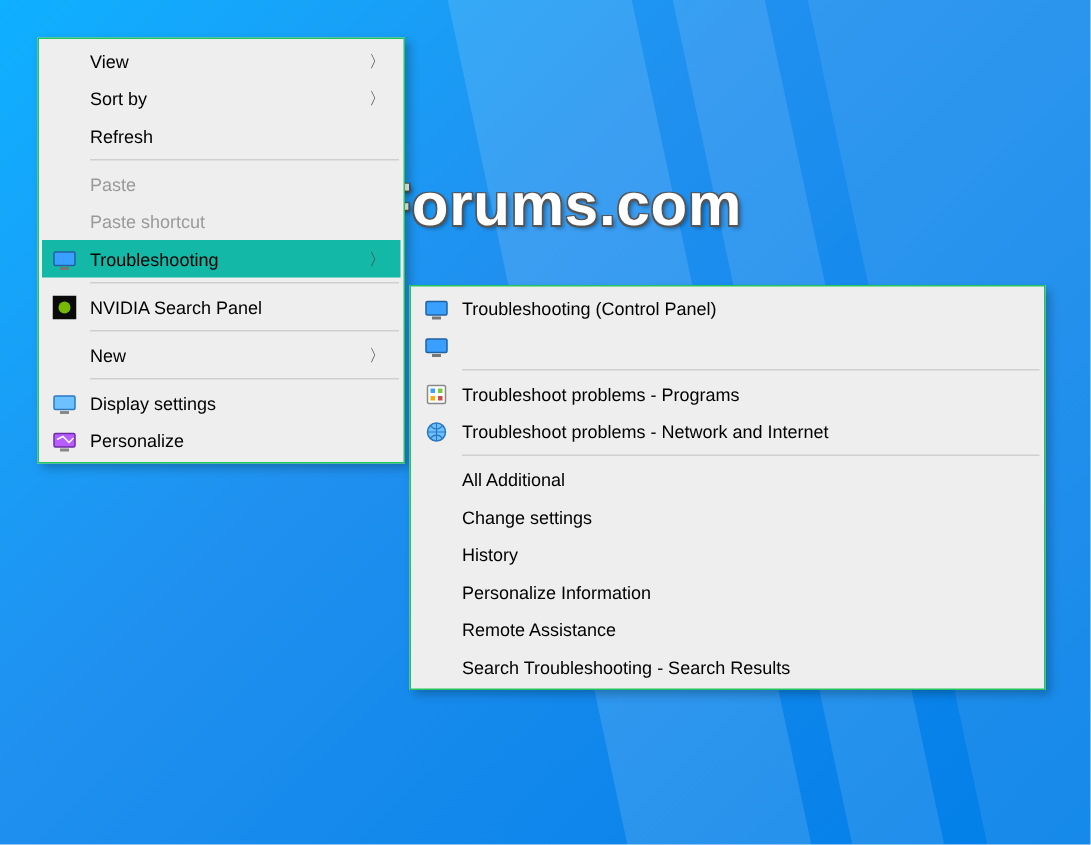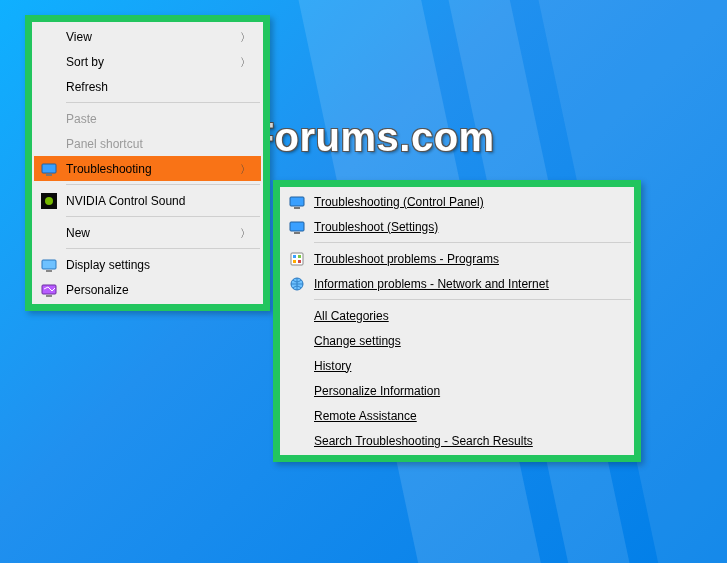--- a/index.html
+++ b/index.html
@@ -31,54 +31,55 @@
     font-weight: 700;
     color: #fff;
     text-shadow: -1px -1px 0 #555, 1px -1px 0 #555, -1px 1px 0 #555, 1px 1px 0 #555, 2px 2px 3px rgba(0,0,0,0.4);
     letter-spacing: 0.5px;
     pointer-events: none;
   }
 
   .context-menu {
     position: absolute;
     background: #eeeeee;
-    border: 7px solid #22c55e;
+    border: 1px solid #22c55e;
     box-shadow: 3px 3px 6px rgba(0,0,0,0.25);
     padding: 2px;
+    margin-top: 10px;
   }
   .cm-item {
     display: flex;
     align-items: center;
     height: 25px;
     position: relative;
     padding: 0 30px 0 32px;
     color: #000;
     white-space: nowrap;
     cursor: default;
   }
   .cm-item.disabled { color: #9a9a9a; }
-  .cm-item.hovered { background: #f97316; }
+  .cm-item.hovered { background: #14b8a6; }
   .cm-sep {
     border-top: 1px solid #cfcfcf;
     margin: 3px 1px 3px 32px;
   }
   .icon-slot {
     position: absolute;
     left: 6px; top: 50%; transform: translateY(-50%);
     width: 18px; height: 18px;
     display: flex; align-items: center; justify-content: center;
   }
   .chevron {
     position: absolute;
     right: 10px; top: 50%; transform: translateY(-50%);
     font-size: 11px; color: #444;
   }
 
   #main-menu { left: 25px; top: 15px; width: 245px; }
-  #sub-menu  { left: 273px; top: 180px; width: 368px; text-decoration: underline; }
+  #sub-menu  { left: 273px; top: 180px; width: 424px; }
 
   
   svg { display:block; }
 </style>
 </head>
 <body>
 
 <div class="beam b1"></div>
 <div class="beam b2"></div>
 <div class="beam b3"></div>
@@ -98,21 +99,21 @@
   <div class="cm-item">
     <span>Refresh</span>
   </div>
 
   <div class="cm-sep"></div>
 
   <div class="cm-item disabled">
     <span>Paste</span>
   </div>
   <div class="cm-item disabled">
-    <span>Panel shortcut</span>
+    <span>Paste shortcut</span>
   </div>
 
   <div class="cm-item hovered">
     <span class="icon-slot">
       <svg width="16" height="16">
           <rect x="1" y="3" width="14" height="9" rx="1" fill="#3aa0ff" stroke="#2060a0"></rect>
           <rect x="5" y="13" width="6" height="2" fill="#777"></rect>
         </svg>
     </span>
     <span>Troubleshooting</span>
@@ -121,21 +122,21 @@
 
   <div class="cm-sep"></div>
 
   <div class="cm-item">
     <span class="icon-slot">
       <svg width="16" height="16">
           <rect width="16" height="16" fill="#0a0a0a"></rect>
           <circle cx="8" cy="8" r="4" fill="#76b900"></circle>
         </svg>
     </span>
-    <span>NVIDIA Control Sound</span>
+    <span>NVIDIA Search Panel</span>
   </div>
 
   <div class="cm-sep"></div>
 
   <div class="cm-item">
     <span>New</span>
     <span class="chevron">〉</span>
   </div>
 
   <div class="cm-sep"></div>
@@ -173,21 +174,20 @@
     </span>
     <span>Troubleshooting (Control Panel)</span>
   </div>
   <div class="cm-item">
     <span class="icon-slot">
       <svg width="16" height="16">
           <rect x="1" y="3" width="14" height="9" rx="1" fill="#3aa0ff" stroke="#2060a0"></rect>
           <rect x="5" y="13" width="6" height="2" fill="#777"></rect>
         </svg>
     </span>
-    <span>Troubleshoot (Settings)</span>
   </div>
 
   <div class="cm-sep"></div>
 
   <div class="cm-item">
     <span class="icon-slot">
       <svg width="16" height="16">
           <rect x="2" y="2" width="12" height="12" rx="1" fill="#fff" stroke="#888"></rect>
           <rect x="4" y="4" width="3" height="3" fill="#3aa0ff"></rect>
           <rect x="9" y="4" width="3" height="3" fill="#7ac943"></rect>
@@ -197,27 +197,27 @@
     </span>
     <span>Troubleshoot problems - Programs</span>
   </div>
   <div class="cm-item">
     <span class="icon-slot">
       <svg width="16" height="16">
           <circle cx="8" cy="8" r="6" fill="#6ec1ff" stroke="#2a78c0"></circle>
           <path d="M2 8 H14 M8 2 V14 M4 4 Q8 8 12 4 M4 12 Q8 8 12 12" stroke="#2a78c0" fill="none" stroke-width="0.8"></path>
         </svg>
     </span>
-    <span>Information problems - Network and Internet</span>
-  </div>
-
-  <div class="cm-sep"></div>
-
-  <div class="cm-item">
-    <span>All Categories</span>
+    <span>Troubleshoot problems - Network and Internet</span>
+  </div>
+
+  <div class="cm-sep"></div>
+
+  <div class="cm-item">
+    <span>All Additional</span>
   </div>
   <div class="cm-item">
     <span>Change settings</span>
   </div>
   <div class="cm-item">
     <span>History</span>
   </div>
   <div class="cm-item">
     <span>Personalize Information</span>
   </div>

